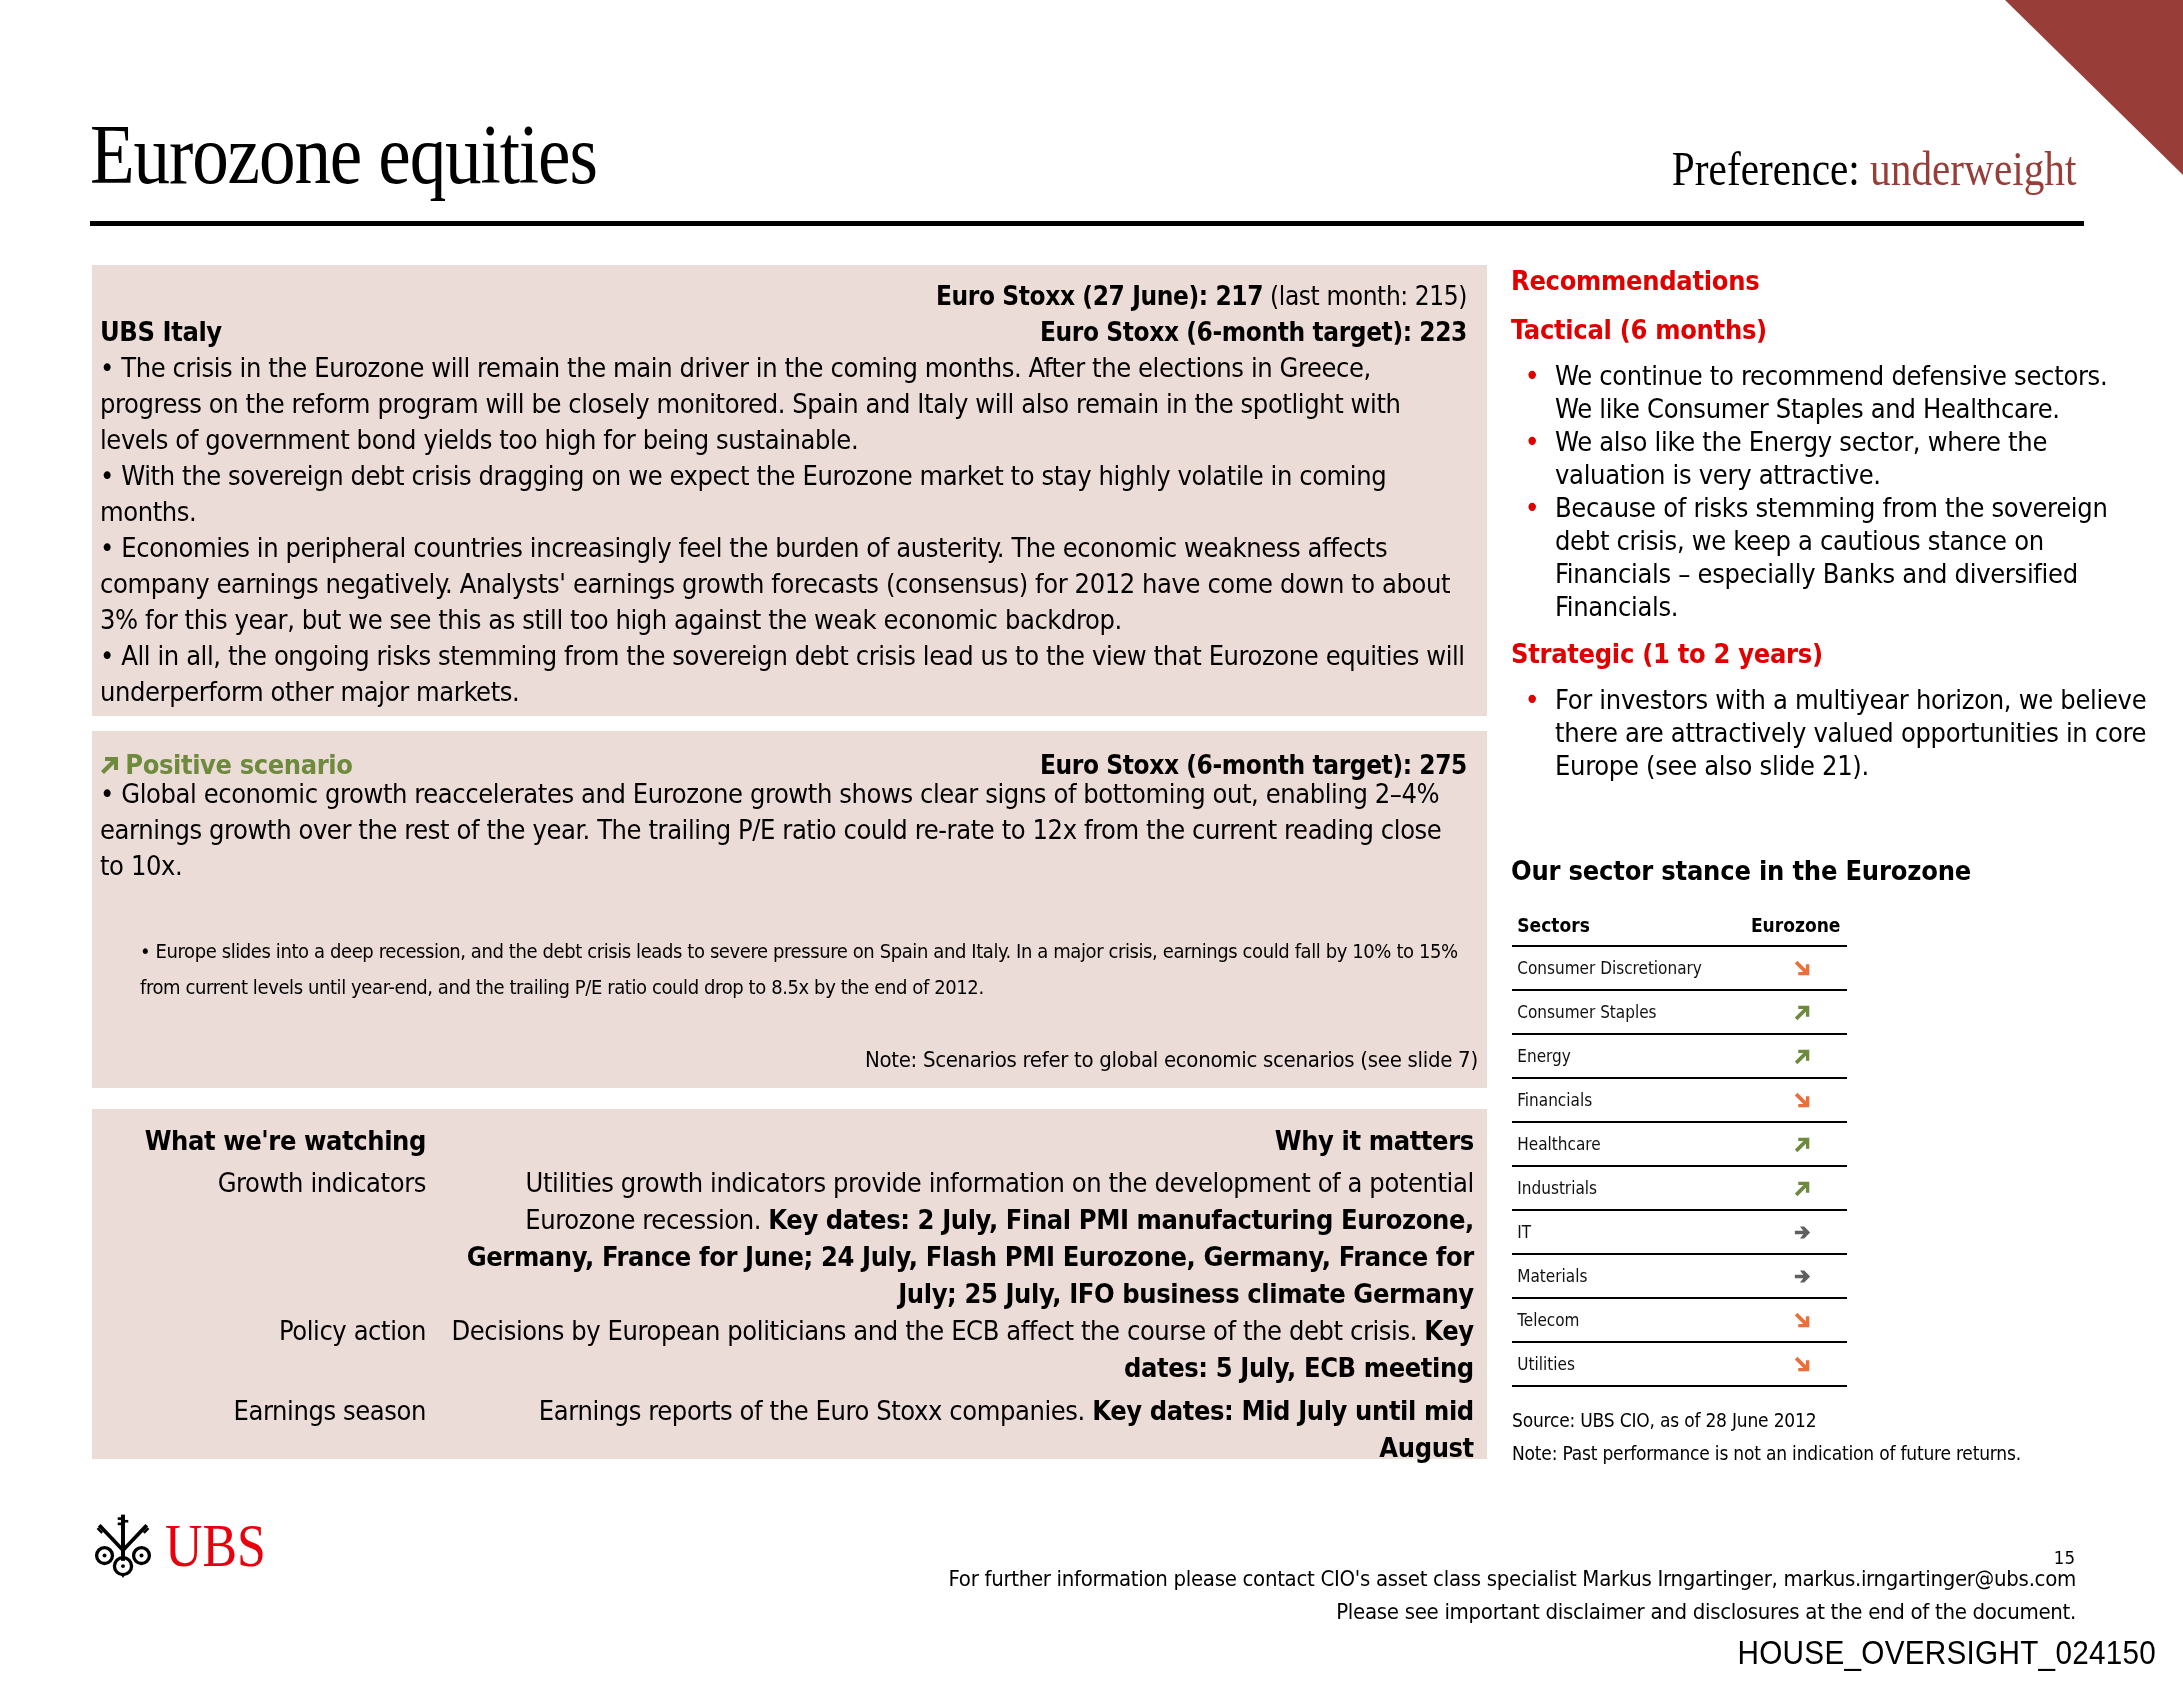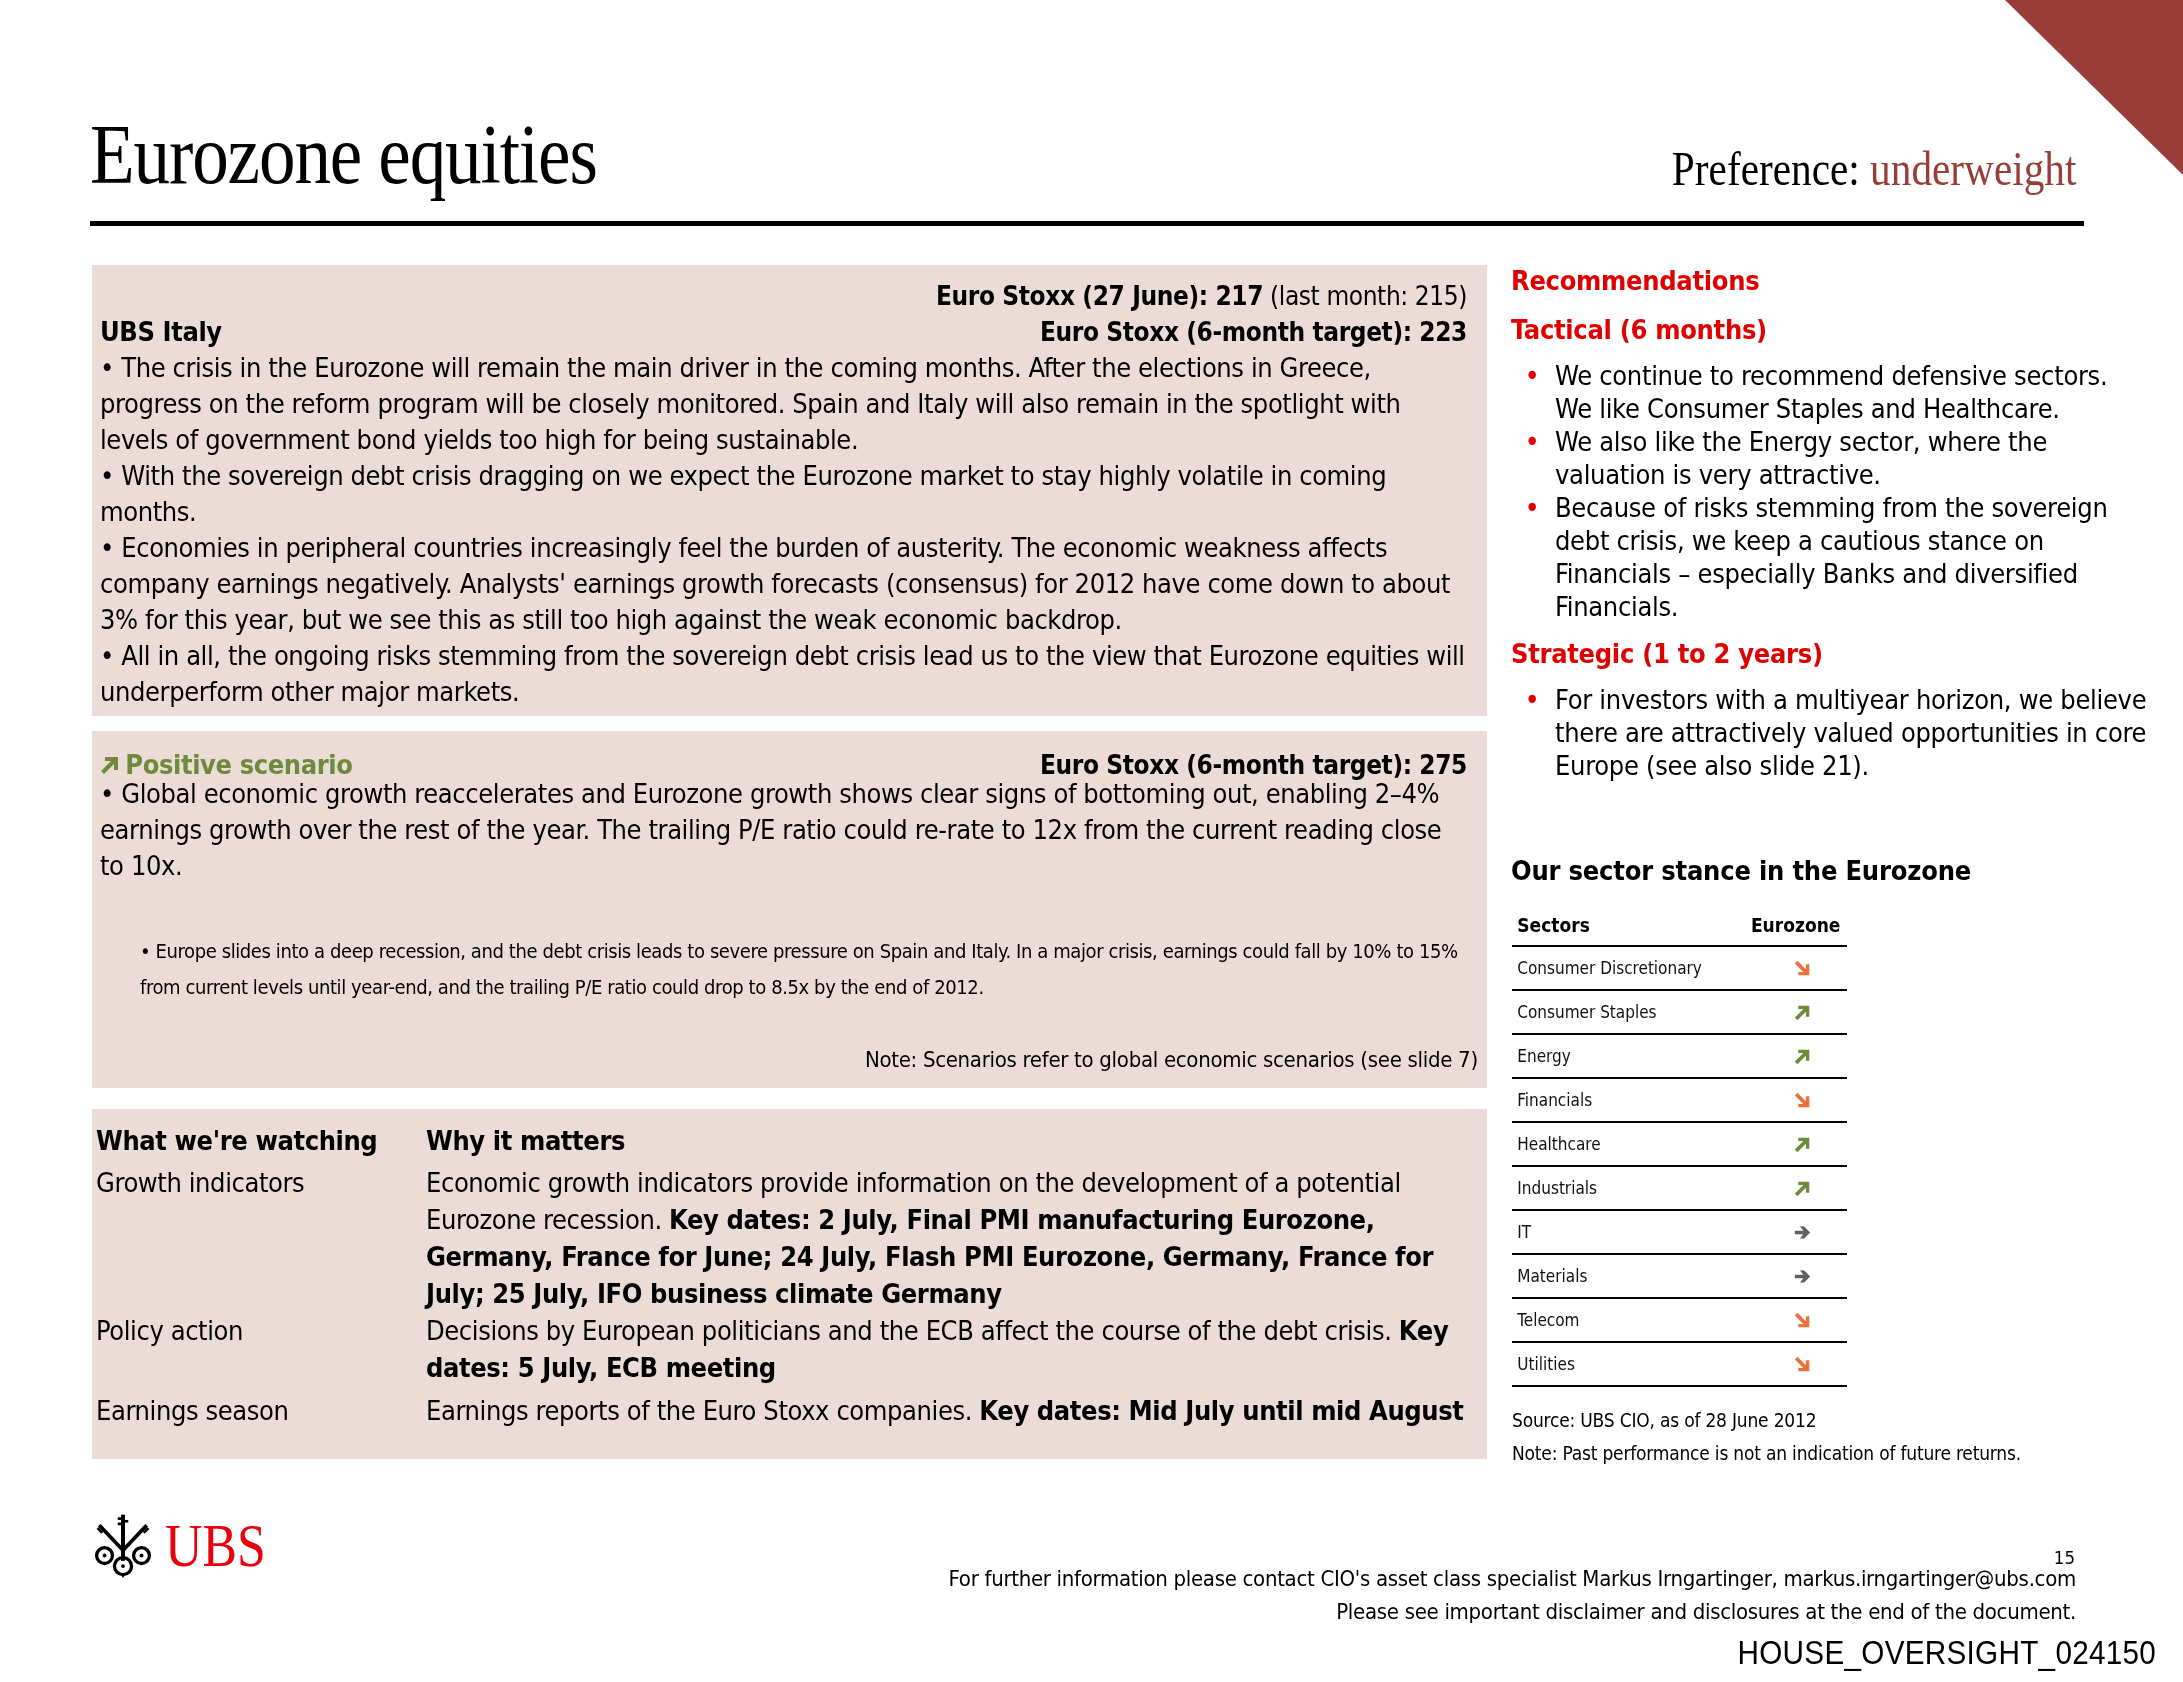--- a/index.html
+++ b/index.html
@@ -40,21 +40,21 @@
   .hdr-row { position:absolute; left:8px; right:8px; display:flex; justify-content:space-between; align-items:baseline; }
 
   .body-text { position:absolute; left:8px; right:20px; }
 
   .pos { color:#6e8a3c; font-weight:bold;margin-top:8px; }
   .neg { color:#a23d3a; font-weight:bold; }
   .arrow-ico { display:inline-block; width:20px; height:20px; vertical-align:-1.3px; margin-right:5.3px; }
 
   .note-small { font-size:22px; letter-spacing:-0.3px; }
 
-  .watch-grid { position:absolute; left:4px; top:13.2px; right:13.2px; display:grid; grid-template-columns:330px 1fr; column-gap:0; }
+  .watch-grid { position:absolute; left:4px; top:13.2px; right:13.2px; display:grid; grid-template-columns:330px 1fr; column-gap:16px;text-align:right; }
   .watch-grid .cell { font-size:27px; line-height:37px; letter-spacing:-0.4px; }
   .watch-grid .gap { height:5.3px; }
 
   .rcol { position:absolute; left:1511px; width:647px; }
   .red-h { color:#e00000; font-weight:bold; font-size:27px; line-height:36px; letter-spacing:-0.3px; }
   .rec-list { list-style:none; margin:11px; padding:0; }
   .rec-list li { position:relative; padding-left:33px; font-size:27px; line-height:33px; letter-spacing:-0.3px; }
   .rec-list li::before { content:"\2022"; color:#e00000; position:absolute; left:2.6px; top:0; font-size:29px; }
 
   .stance-title { font-weight:bold; font-size:27px; letter-spacing:-0.2px; }
@@ -113,21 +113,21 @@
 </div>
 
 <div class="panel p3">
   <div class="watch-grid">
     <div class="cell b">What we're watching</div>
     <div class="cell b">Why it matters</div>
     <div class="gap"></div>
       <div class="gap"></div>
 
     <div class="cell">Growth indicators</div>
-    <div class="cell"><span>Economic growth indicators provide information on the development of a potential Eurozone recession. </span><span class="b">Key dates: 2 July, Final PMI manufacturing Eurozone, Germany, France for June; 24 July, Flash PMI Eurozone, Germany, France for July; 25 July, IFO business climate Germany</span></div>
+    <div class="cell"><span>Utilities growth indicators provide information on the development of a potential Eurozone recession. </span><span class="b">Key dates: 2 July, Final PMI manufacturing Eurozone, Germany, France for June; 24 July, Flash PMI Eurozone, Germany, France for July; 25 July, IFO business climate Germany</span></div>
 
     <div class="cell">Policy action</div>
     <div class="cell"><span>Decisions by European politicians and the ECB affect the course of the debt crisis. </span><span class="b">Key dates: 5 July, ECB meeting</span></div>
     <div class="gap"></div>
       <div class="gap"></div>
 
     <div class="cell">Earnings season</div>
     <div class="cell"><span>Earnings reports of the Euro Stoxx companies. </span><span class="b">Key dates: Mid July until mid August</span></div>
   </div>
 </div>

